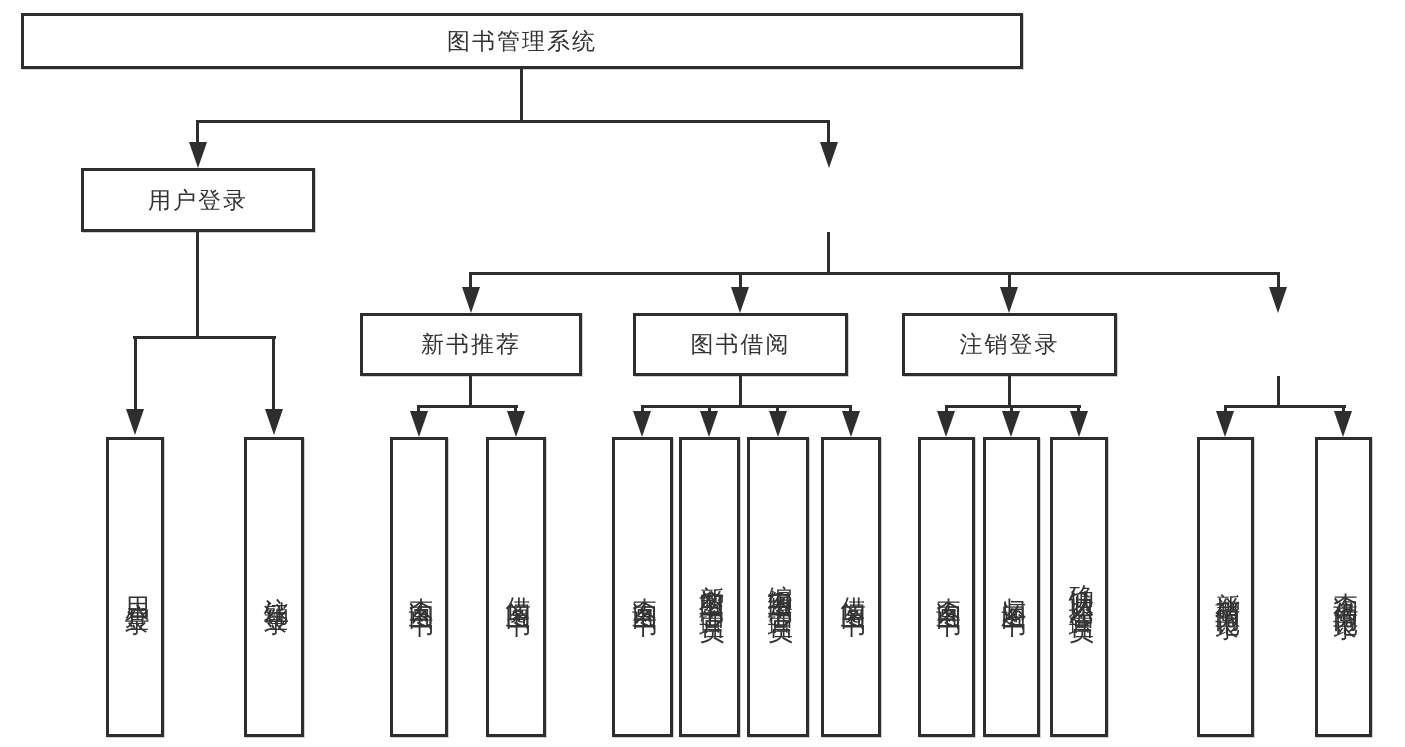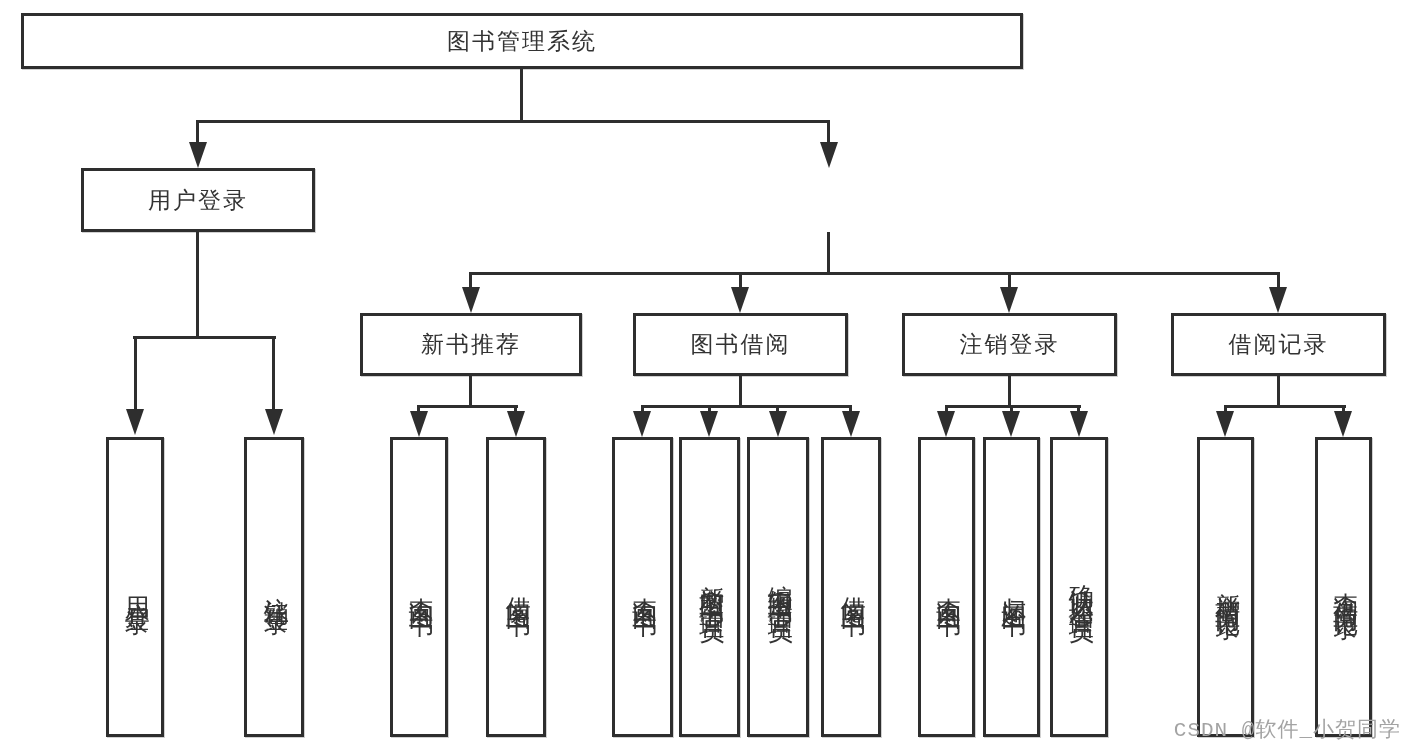--- a/index.html
+++ b/index.html
@@ -86,21 +86,20 @@
   <div class="line" style="left:739px;top:275px;width:3px;height:14px"></div>
   <div class="arrow" style="left:731px;top:287px"></div>
   <div class="line" style="left:1008px;top:275px;width:3px;height:14px"></div>
   <div class="arrow" style="left:1000px;top:287px"></div>
   <div class="line" style="left:1277px;top:275px;width:3px;height:14px"></div>
   <div class="arrow" style="left:1269px;top:287px"></div>
 
   <div class="box h-label" style="left:633px;top:313px;width:215px;height:63px">图书借阅</div>
   <div class="box h-label" style="left:360px;top:313px;width:222px;height:63px">新书推荐</div>
   <div class="box h-label" style="left:902px;top:313px;width:215px;height:63px">注销登录</div>
-  <div class="box h-label" style="left:1171px;top:313px;width:215px;height:63px">借阅记录</div>
 
   <div class="line" style="left:469px;top:376px;width:3px;height:29px"></div>
   <div class="line" style="left:417px;top:405px;width:101px;height:3px"></div>
   <div class="line" style="left:417px;top:408px;width:3px;height:5px"></div>
   <div class="arrow" style="left:410px;top:411px"></div>
   <div class="line" style="left:514px;top:408px;width:3px;height:5px"></div>
   <div class="arrow" style="left:507px;top:411px"></div>
 
   <div class="line" style="left:739px;top:376px;width:3px;height:29px"></div>
   <div class="line" style="left:641px;top:405px;width:211px;height:3px"></div>
@@ -140,15 +139,14 @@
   <div class="box v-node" style="left:747px;top:437px;width:62px;height:300px">编辑图书（管理员）</div>
   <div class="box v-node" style="left:821px;top:437px;width:60px;height:300px">借阅图书</div>
 
   <div class="box v-node" style="left:918px;top:437px;width:57px;height:300px">查询图书</div>
   <div class="box v-node" style="left:983px;top:437px;width:57px;height:300px">归还图书</div>
   <div class="box v-node" style="left:1050px;top:437px;width:58px;height:300px">确认归还（管理员）</div>
 
   <div class="box v-node" style="left:1197px;top:437px;width:57px;height:300px">新增借阅记录</div>
   <div class="box v-node" style="left:1315px;top:437px;width:57px;height:300px">查询借阅记录</div>
 
-  <div class="watermark">CSDN @软件_小贺同学</div>
 
 </div>
 
 </body></html>

